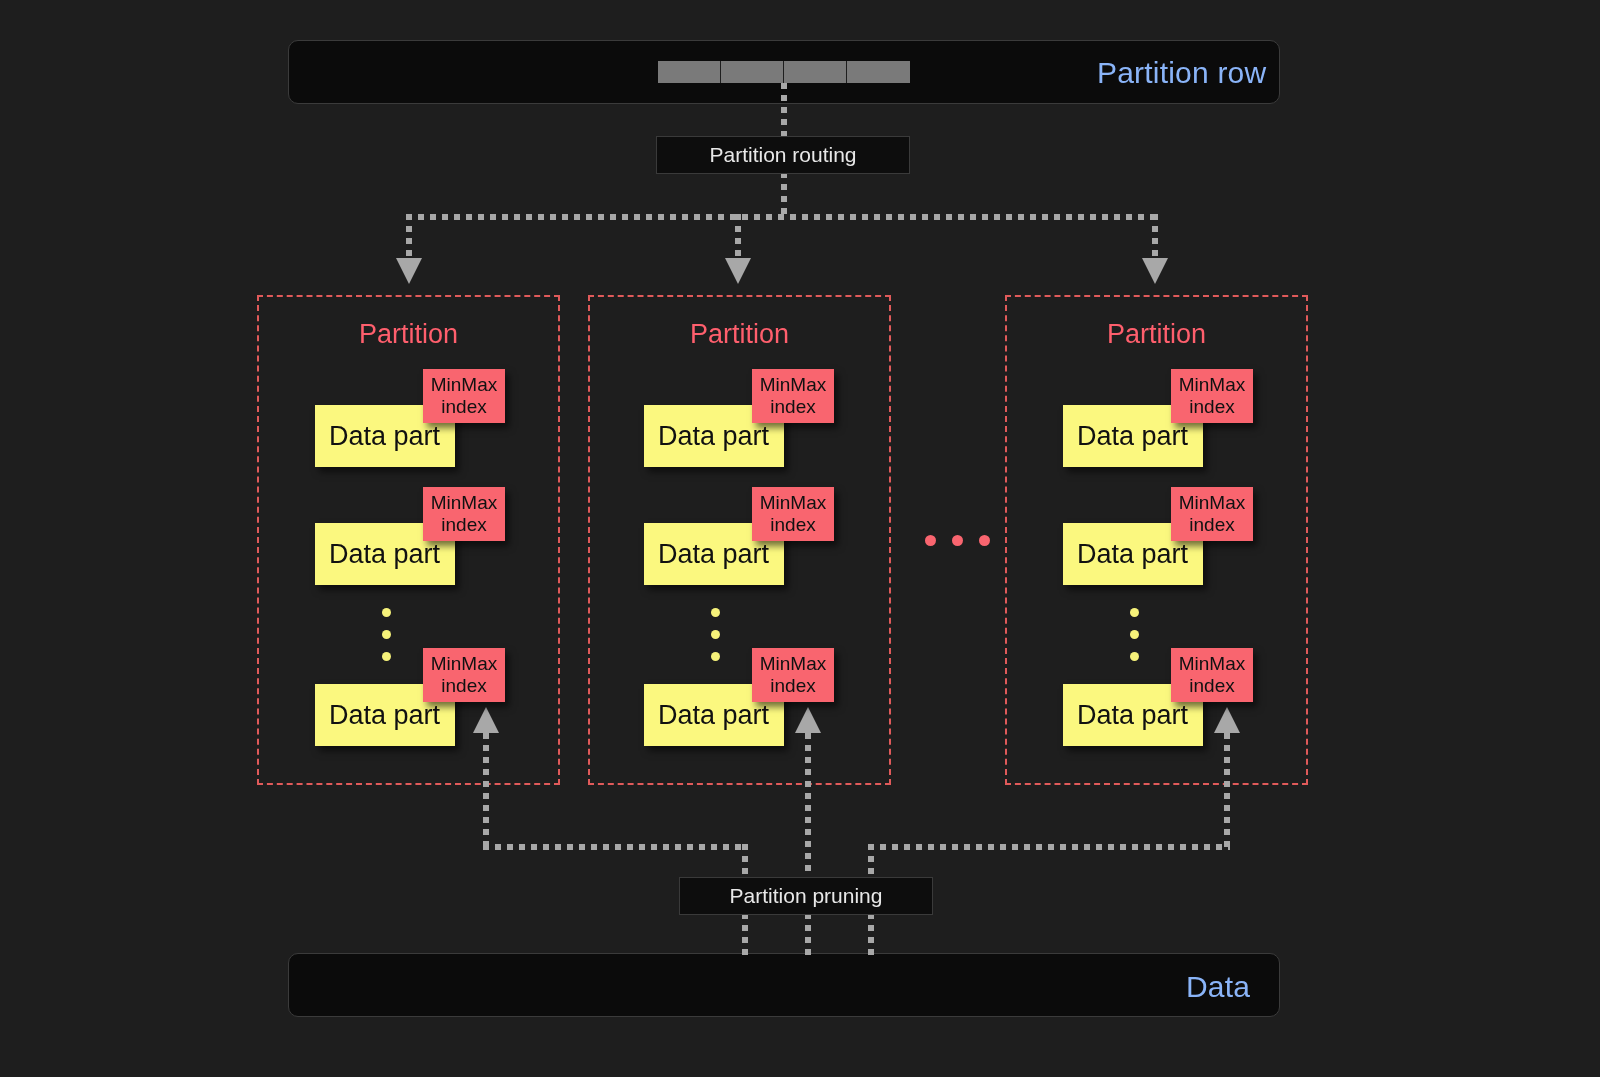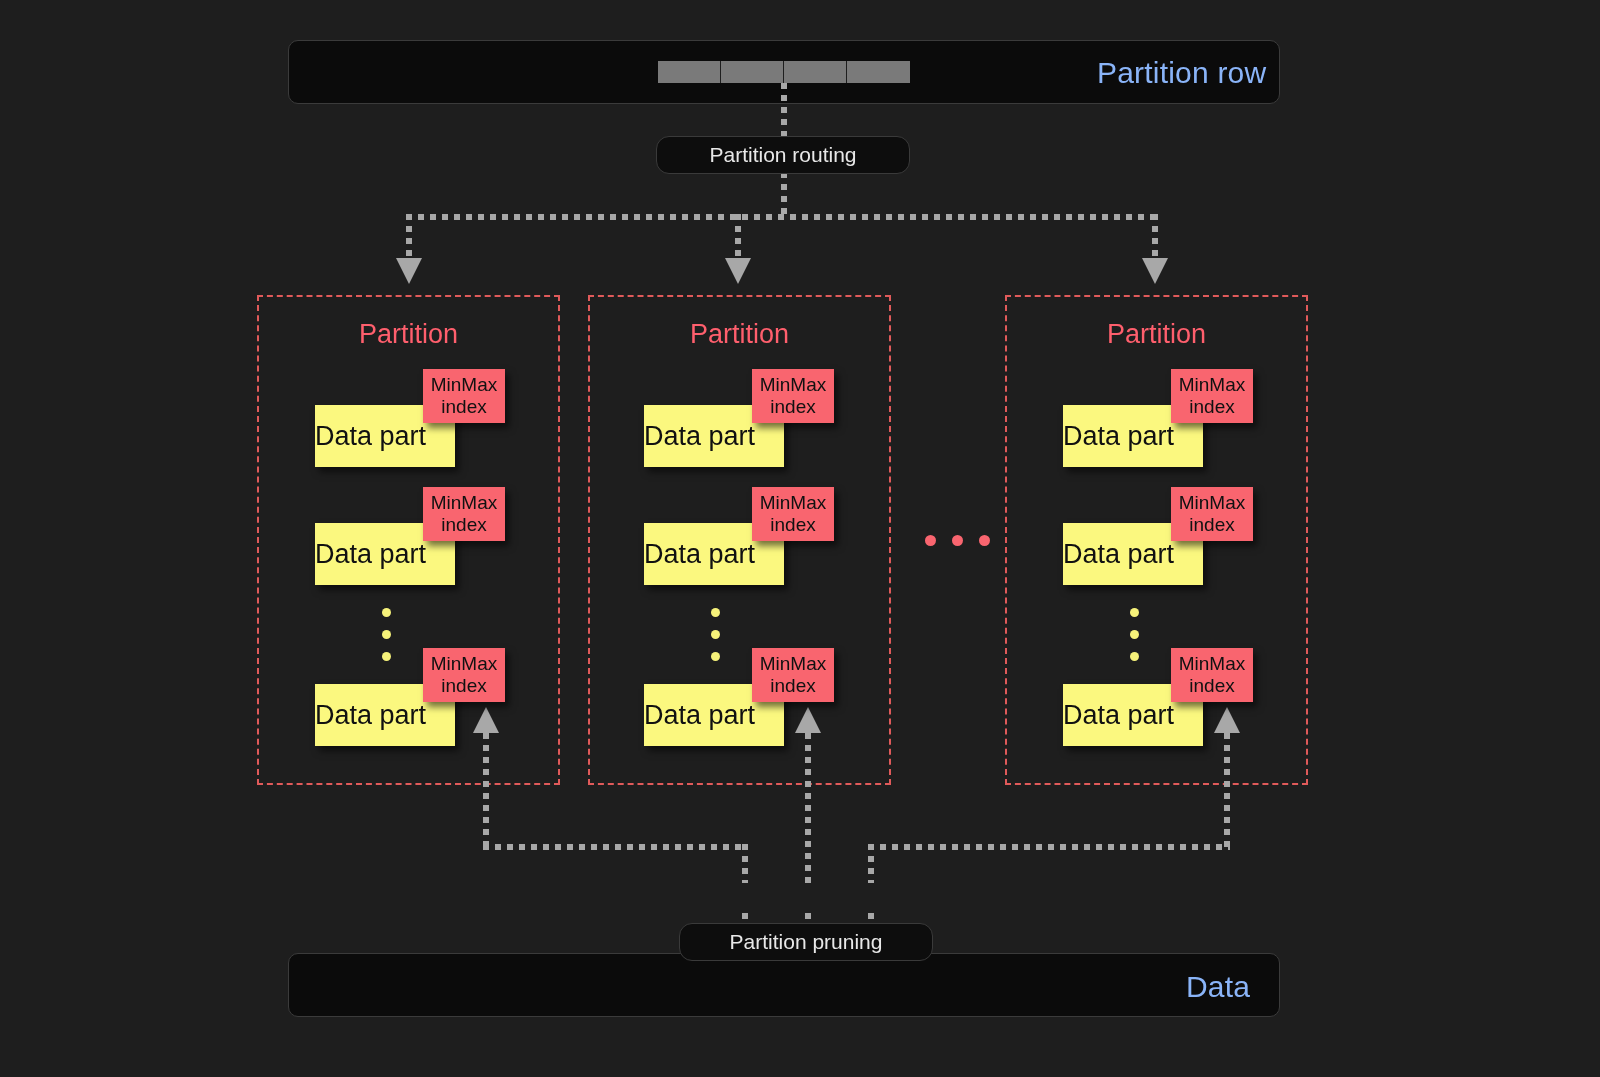--- a/index.html
+++ b/index.html
@@ -45,21 +45,21 @@
     border-right: 1px solid #1e1e1e;
     box-sizing: border-box;
   }
   .row-cell:last-child { border-right: none; }
 
   
   .pill {
     position: absolute;
     background: #0d0d0d;
     border: 1px solid #3a3a3a;
-    border-radius: 13px;
+    border-radius: 0;
     color: #e8e8e8;
     font-size: 21px;
     display: flex;
     align-items: center;
     justify-content: center;
     box-sizing: border-box;
     z-index: 5;
   }
 
   
@@ -80,20 +80,21 @@
   }
 
   
   .datapart {
     position: absolute;
     background: #fbf87f;
     color: #111;
     font-size: 27px;
     display: flex;
     align-items: center;
+    padding-left: 14px;
     box-sizing: border-box;
     box-shadow: 4px 5px 7px rgba(0,0,0,0.55);
     z-index: 3;
   }
   .minmax {
     position: absolute;
     background: #f9656f;
     color: #111;
     font-size: 19px;
     line-height: 1.15;
@@ -318,21 +319,21 @@
 
   <div class="arrow-up" style="left:1214px; top:707px;"></div>
   <div class="dot-v" style="left:1224px; top:733px; height:117px;"></div>
 
   <div class="dot-h" style="left:483px; top:844px; width:265px;"></div>
   <div class="dot-v" style="left:742px; top:844px; height:39px;"></div>
 
   <div class="dot-h" style="left:868px; top:844px; width:362px;"></div>
   <div class="dot-v" style="left:868px; top:844px; height:39px;"></div>
 
-  <div class="pill" style="left:679px; top:877px; width:254px; height:38px;margin-top:46px;">
+  <div class="pill" style="left:679px; top:877px; width:254px; height:38px;">
     <span>Partition pruning</span>
   </div>
 
   <div class="dot-v" style="left:742px; top:913px; height:42px;"></div>
   <div class="dot-v" style="left:805px; top:913px; height:42px;"></div>
   <div class="dot-v" style="left:868px; top:913px; height:42px;"></div>
 
   <div class="bar" style="left:288px; top:953px; width:992px; height:64px;"></div>
 
 

